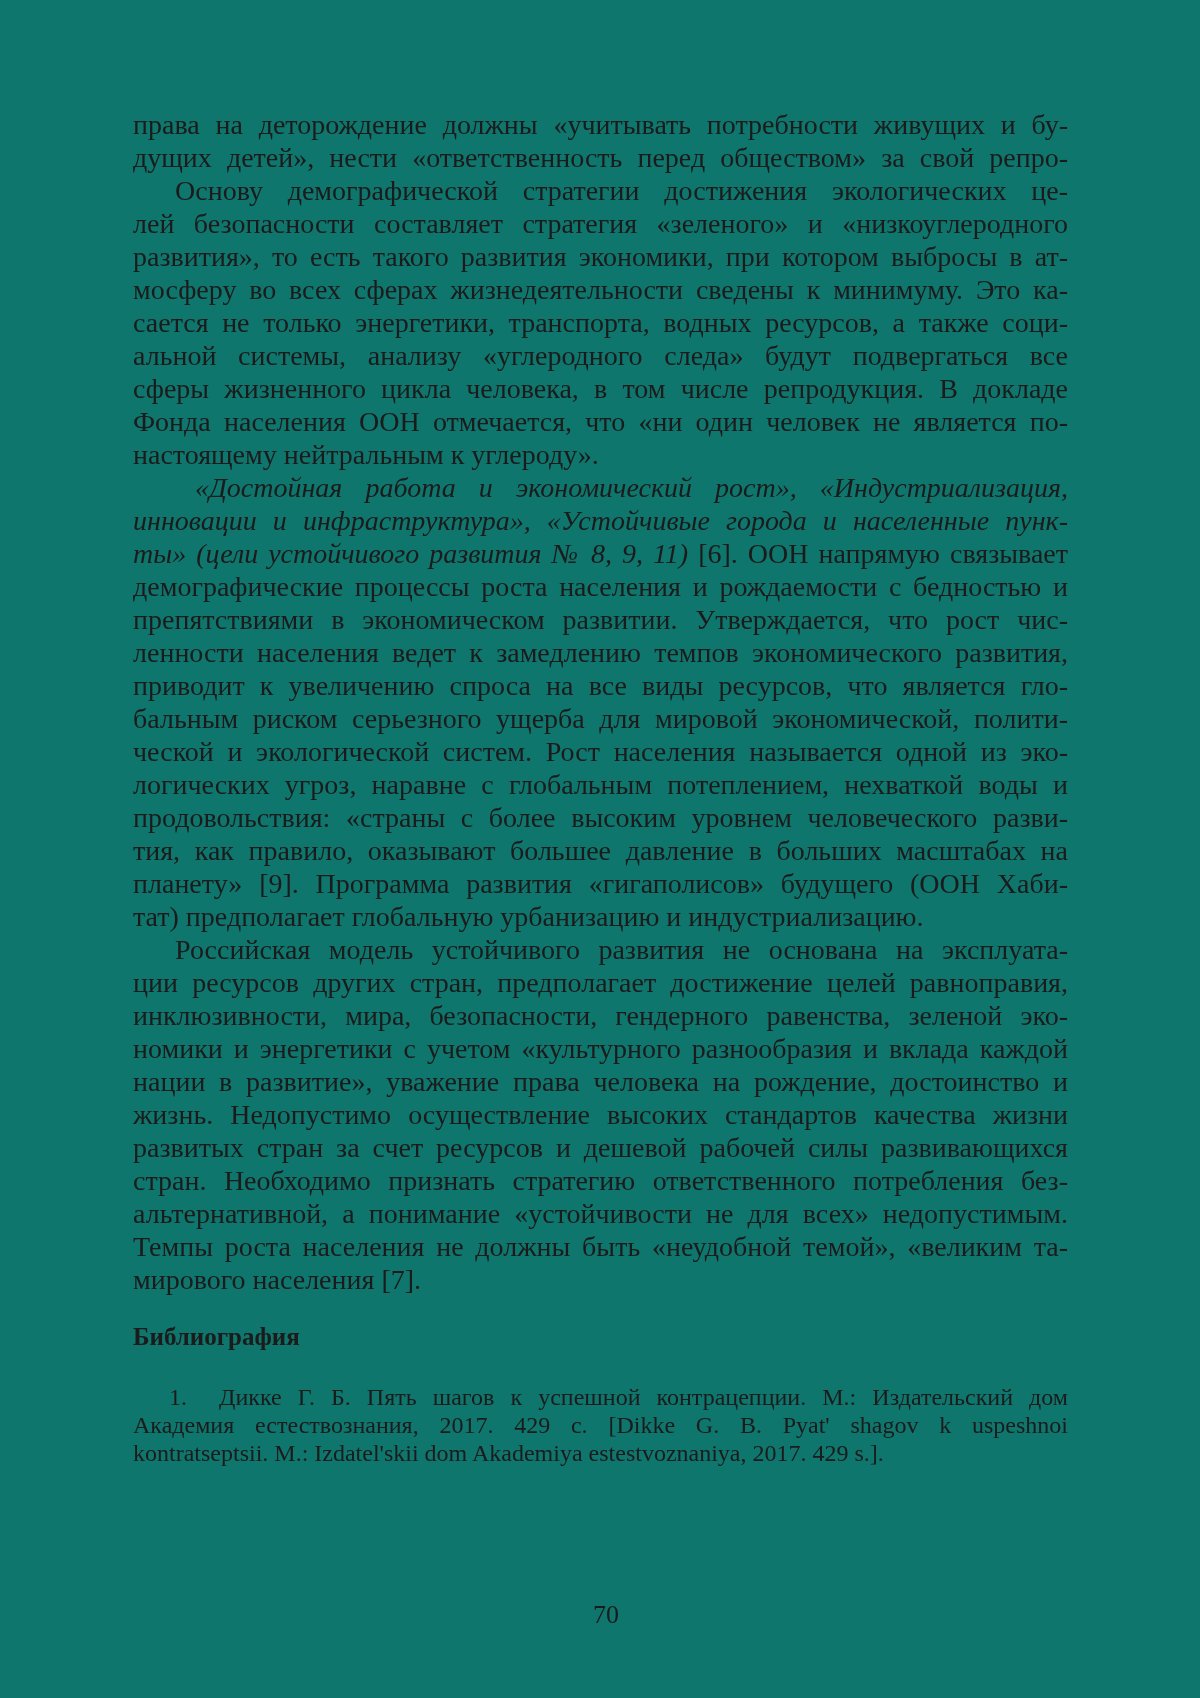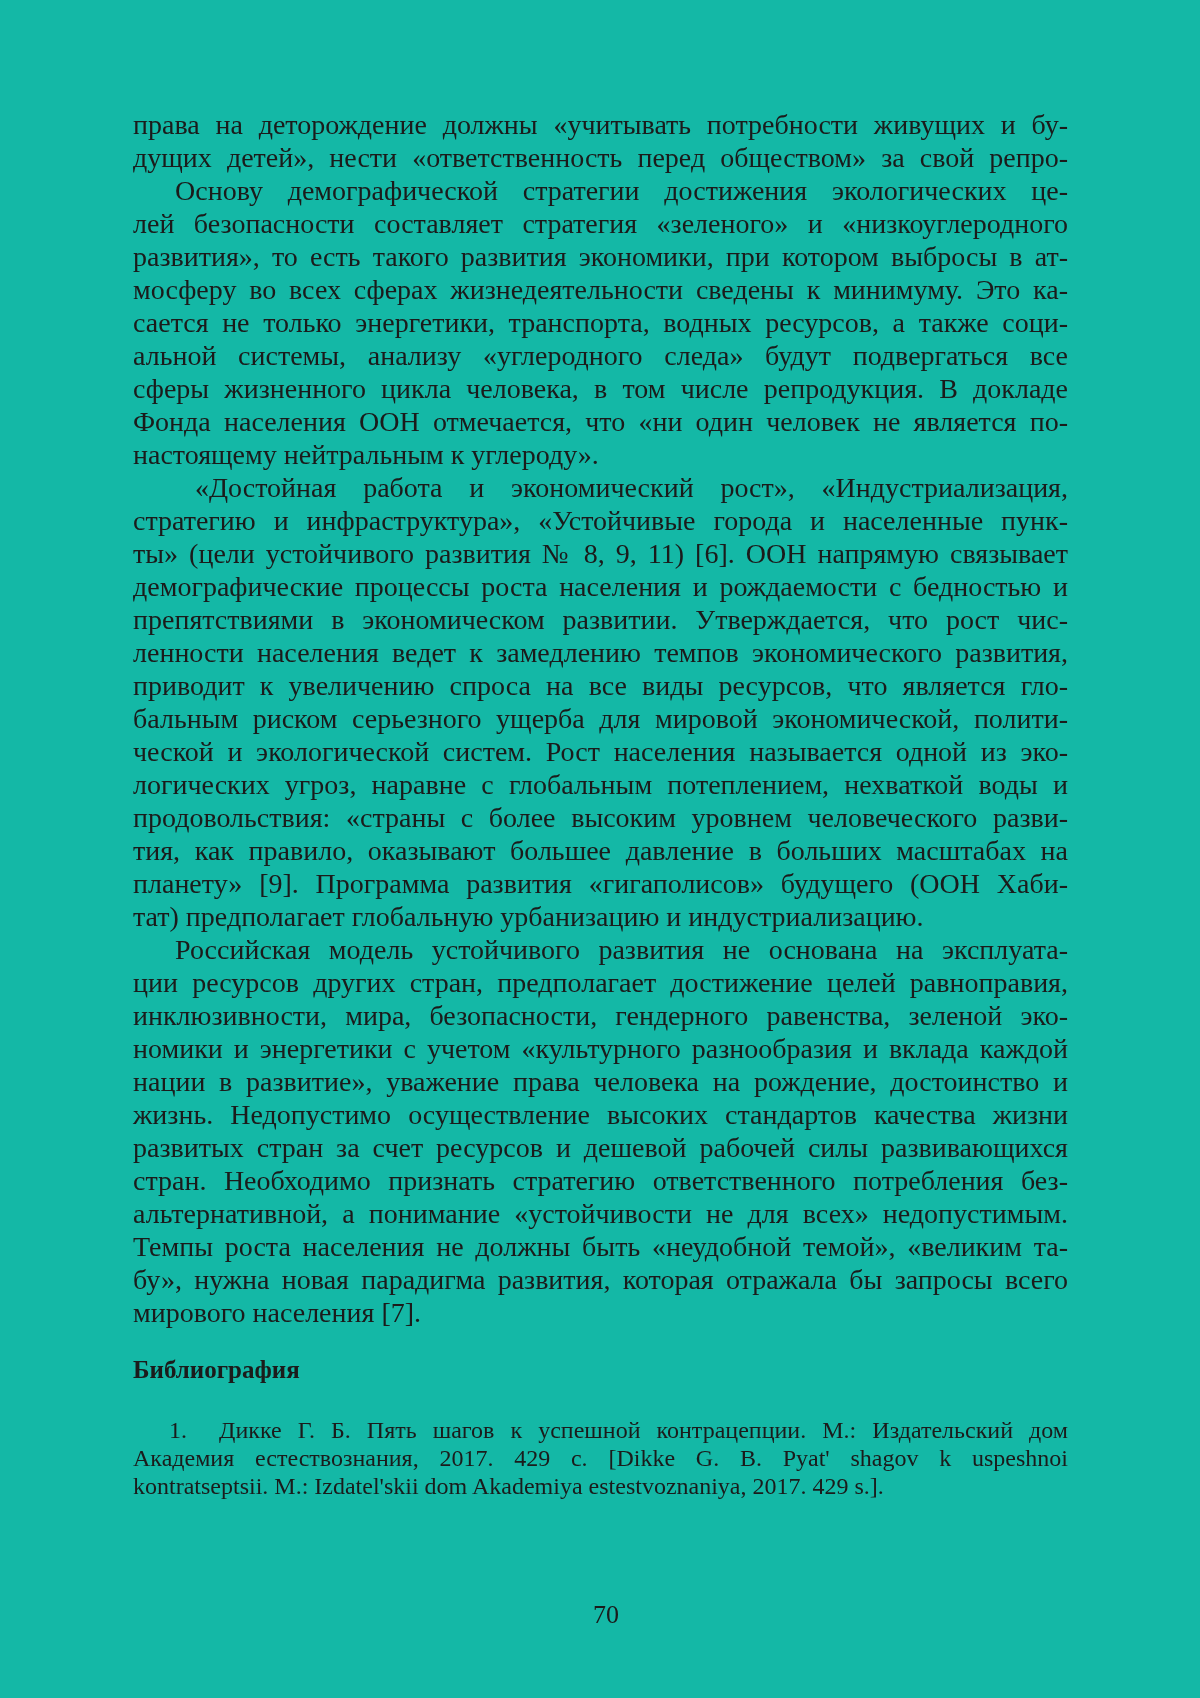--- a/index.html
+++ b/index.html
@@ -1,20 +1,20 @@
 <!DOCTYPE html>
 <html lang="ru"><head>
 <meta charset="utf-8">
 <style>
   html, body { margin: 0; padding: 0; background: #ffffff; }
   .page {
     position: relative;
     width: 1200px;
     height: 1698px;
-    background: #14b8a6;
+    background: #0f766e;
     overflow: hidden;
     font-family: "Liberation Serif", "DejaVu Serif", serif;
     color: #1b1b1b;
   }
   .body-text {
     position: absolute;
     left: 133px;
     right: 132px;
     top: 108px;
     font-size: 28px;
@@ -23,21 +23,21 @@
   .para { margin: 0; padding: 0; }
   .line {
     text-align: justify;
     text-align-last: justify;
   }
   .line.last {
     text-align-last: left;
   }
   .indent { text-indent: 42px; }
   .indent-lg { text-indent: 62px; }
-  .italic { }
+  .italic { font-style: italic; }
   .heading-discussion {
     margin: 29px 0 0 0;
     font-size: 28px;
     line-height: 33px;
     font-weight: bold;
     text-align: center;
   }
   .heading-biblio {
     margin: 26px 0 0 0;
     font-size: 25px;
@@ -77,21 +77,21 @@
       <div class="line">мосферу во всех сферах жизнедеятельности сведены к минимуму. Это ка-</div>
       <div class="line">сается не только энергетики, транспорта, водных ресурсов, а также соци-</div>
       <div class="line">альной системы, анализу «углеродного следа» будут подвергаться все</div>
       <div class="line">сферы жизненного цикла человека, в том числе репродукция. В докладе</div>
       <div class="line">Фонда населения ООН отмечается, что «ни один человек не является по-</div>
       <div class="line last">настоящему нейтральным к углероду».</div>
     </div>
 
     <div class="para">
       <div class="line indent-lg italic">«Достойная работа и экономический рост», «Индустриализация,</div>
-      <div class="line italic">стратегию и инфраструктура», «Устойчивые города и населенные пунк-</div>
+      <div class="line italic">инновации и инфраструктура», «Устойчивые города и населенные пунк-</div>
       <div class="line"><span class="italic">ты» (цели устойчивого развития № 8, 9, 11)</span><span> [6]. ООН напрямую связывает</span></div>
       <div class="line">демографические процессы роста населения и рождаемости с бедностью и</div>
       <div class="line">препятствиями в экономическом развитии. Утверждается, что рост чис-</div>
       <div class="line">ленности населения ведет к замедлению темпов экономического развития,</div>
       <div class="line">приводит к увеличению спроса на все виды ресурсов, что является гло-</div>
       <div class="line">бальным риском серьезного ущерба для мировой экономической, полити-</div>
       <div class="line">ческой и экологической систем. Рост населения называется одной из эко-</div>
       <div class="line">логических угроз, наравне с глобальным потеплением, нехваткой воды и</div>
       <div class="line">продовольствия: «страны с более высоким уровнем человеческого разви-</div>
       <div class="line">тия, как правило, оказывают большее давление в больших масштабах на</div>
@@ -104,21 +104,20 @@
       <div class="line indent">Российская модель устойчивого развития не основана на эксплуата-</div>
       <div class="line">ции ресурсов других стран, предполагает достижение целей равноправия,</div>
       <div class="line">инклюзивности, мира, безопасности, гендерного равенства, зеленой эко-</div>
       <div class="line">номики и энергетики с учетом «культурного разнообразия и вклада каждой</div>
       <div class="line">нации в развитие», уважение права человека на рождение, достоинство и</div>
       <div class="line">жизнь. Недопустимо осуществление высоких стандартов качества жизни</div>
       <div class="line">развитых стран за счет ресурсов и дешевой рабочей силы развивающихся</div>
       <div class="line">стран. Необходимо признать стратегию ответственного потребления без-</div>
       <div class="line">альтернативной, а понимание «устойчивости не для всех» недопустимым.</div>
       <div class="line">Темпы роста населения не должны быть «неудобной темой», «великим та-</div>
-      <div class="line">бу», нужна новая парадигма развития, которая отражала бы запросы всего</div>
       <div class="line last">мирового населения [7].</div>
     </div>
 
     <h3 class="heading-biblio">Библиография</h3>
 
     <div class="para ref">
       <div class="line indent-ref">1.&nbsp;&nbsp;Дикке Г. Б. Пять шагов к успешной контрацепции. М.: Издательский дом</div>
       <div class="line">Академия естествознания, 2017. 429 с. [Dikke G. B. Pyat' shagov k uspeshnoi</div>
       <div class="line last">kontratseptsii. M.: Izdatel'skii dom Akademiya estestvoznaniya, 2017. 429 s.].</div>
     </div>

